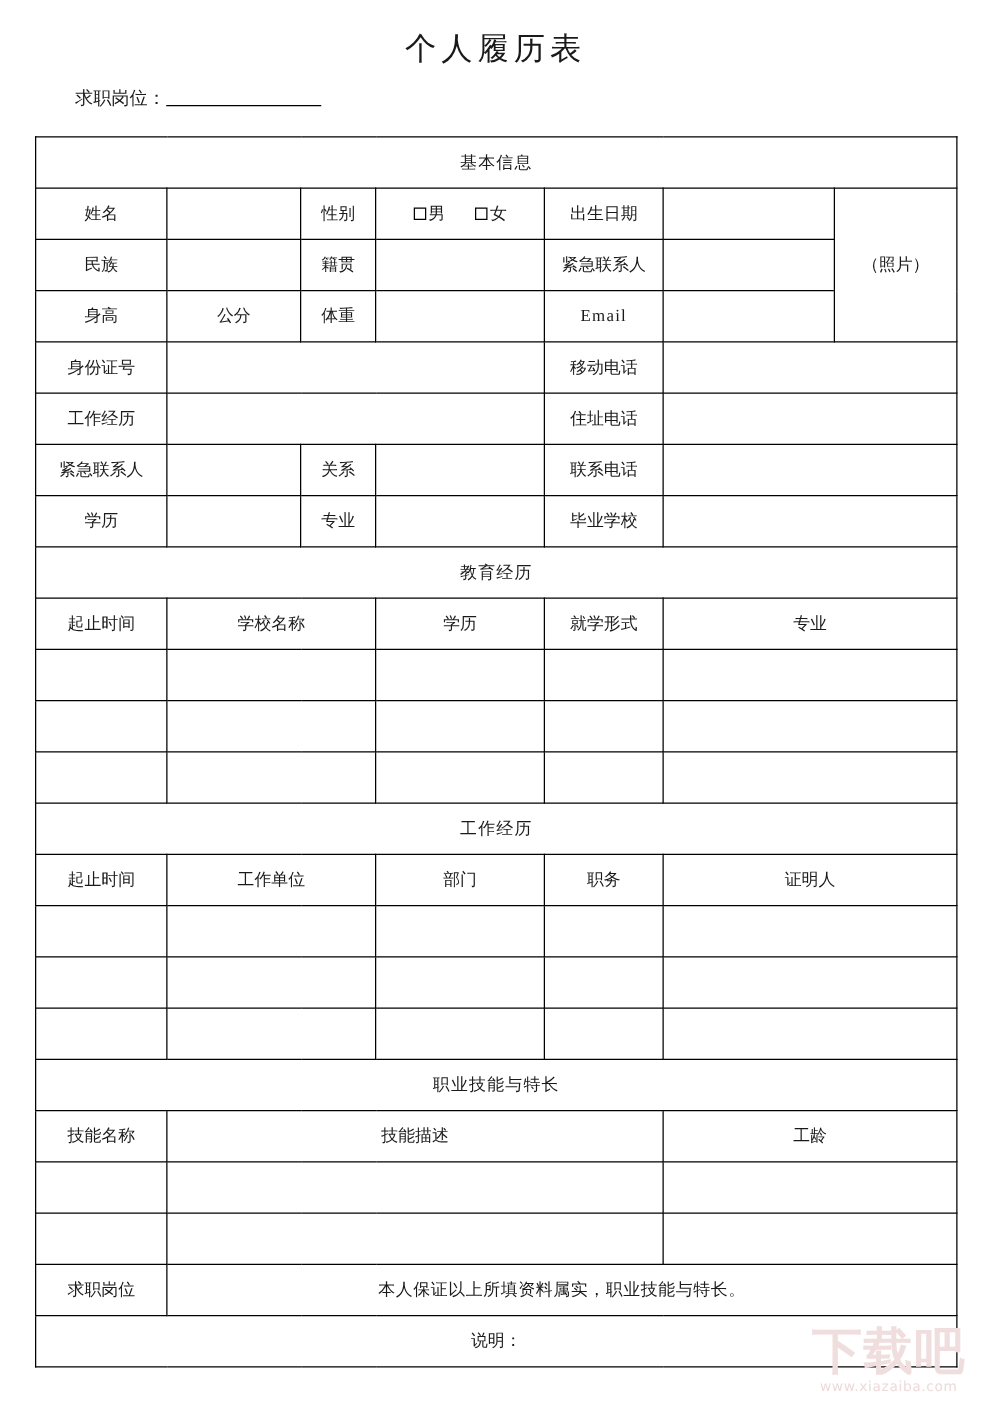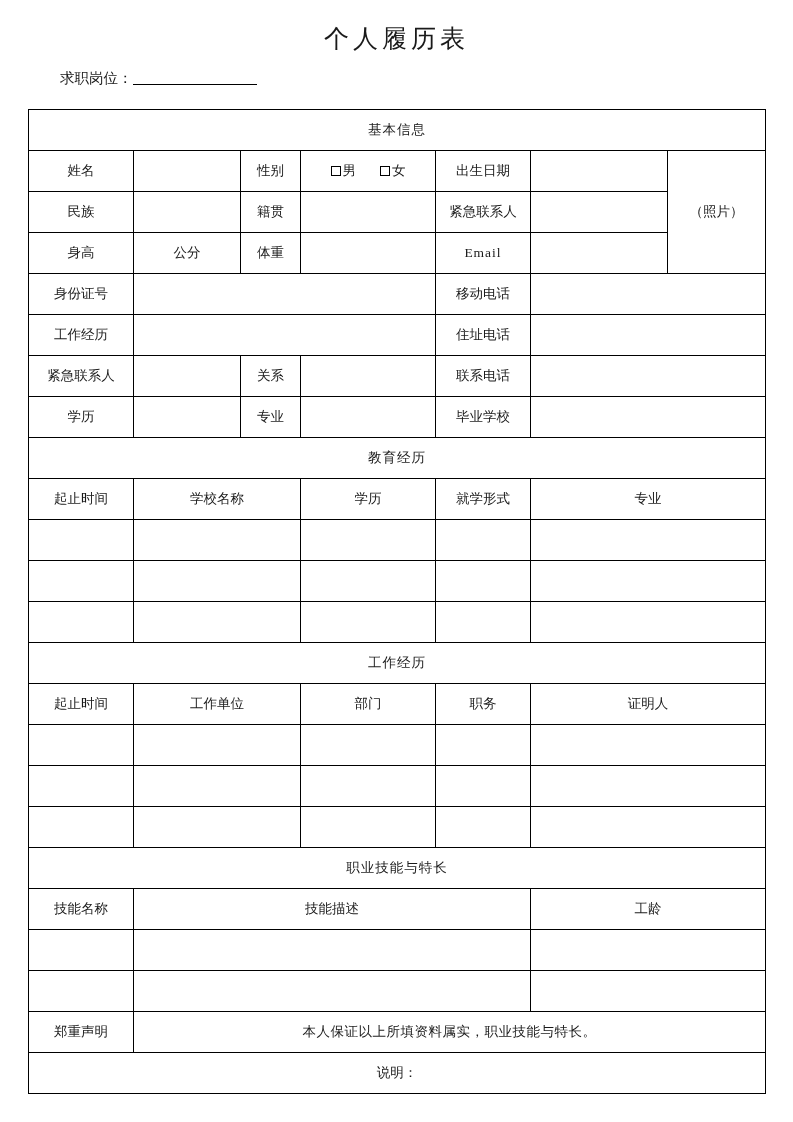--- a/index.html
+++ b/index.html
@@ -324,24 +324,28 @@
       <td class="datarow" colspan="4"></td>
       <td class="datarow" colspan="2"></td>
     </tr>
     <tr>
       <td class="datarow"></td>
       <td class="datarow" colspan="4"></td>
       <td class="datarow" colspan="2"></td>
     </tr>
 
     <tr>
-      <td class="label">郑重声明</td>
+      <td class="label">求职岗位</td>
       <td class="declaration-text" colspan="6">本人保证以上所填资料属实，职业技能与特长。</td>
     </tr>
 
     <tr>
       <td class="notes" colspan="7">说明：</td>
     </tr>
   </tbody>
     </table>
 
+  <div class="watermark">
+    <div class="wm-main">下载吧</div>
+    <div class="wm-sub">www.xiazaiba.com</div>
+  </div>
 
 </div>
 
 </body></html>

